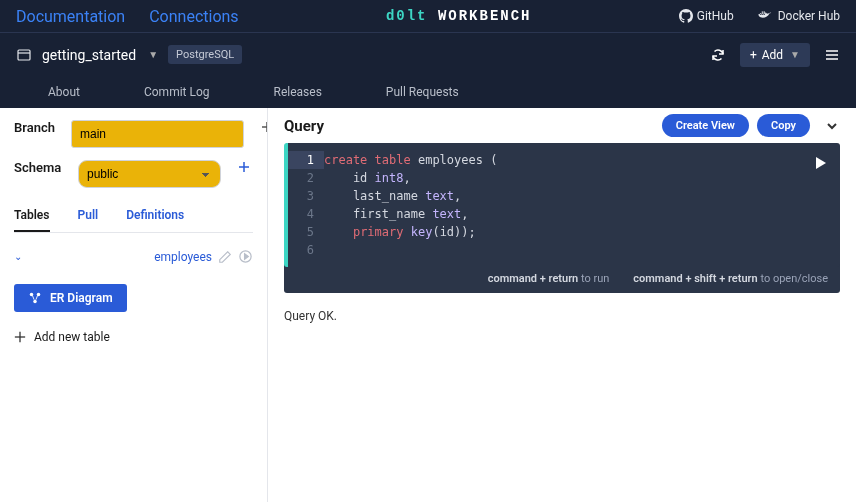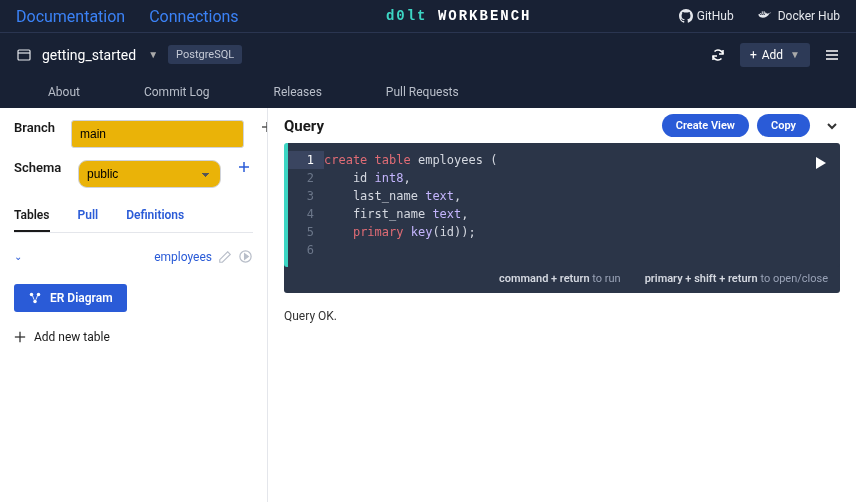--- a/index.html
+++ b/index.html
@@ -233,18 +233,18 @@
         <div class="code" id="code"><div><span class="kw-red">create</span><span> </span><span class="kw-red">table</span><span> employees (</span></div><div><span>    id </span><span class="kw-teal">int8</span><span>,</span></div><div><span>    last_name </span><span class="kw-teal">text</span><span>,</span></div><div><span>    first_name </span><span class="kw-teal">text</span><span>,</span></div><div><span>    </span><span class="kw-red">primary</span><span> </span><span class="kw-teal">key</span><span>(id));</span></div><div>&nbsp;</div></div>
       </div>
       <span class="run-btn">
         <svg width="16" height="16" viewBox="0 0 16 16" fill="#fff">
             <path d="M4 2l10 6-10 6z"></path>
           </svg>
       </span>
     </div>
     <div class="hints">
       <span><b>command + return</b><span> to run</span></span>
-      <span><b>primary + shift + return</b><span> to open/close</span></span>
+      <span><b>command + shift + return</b><span> to open/close</span></span>
     </div>
 
     <div class="result">Query OK.</div>
   </div>
 </div>
 
 </body></html>

